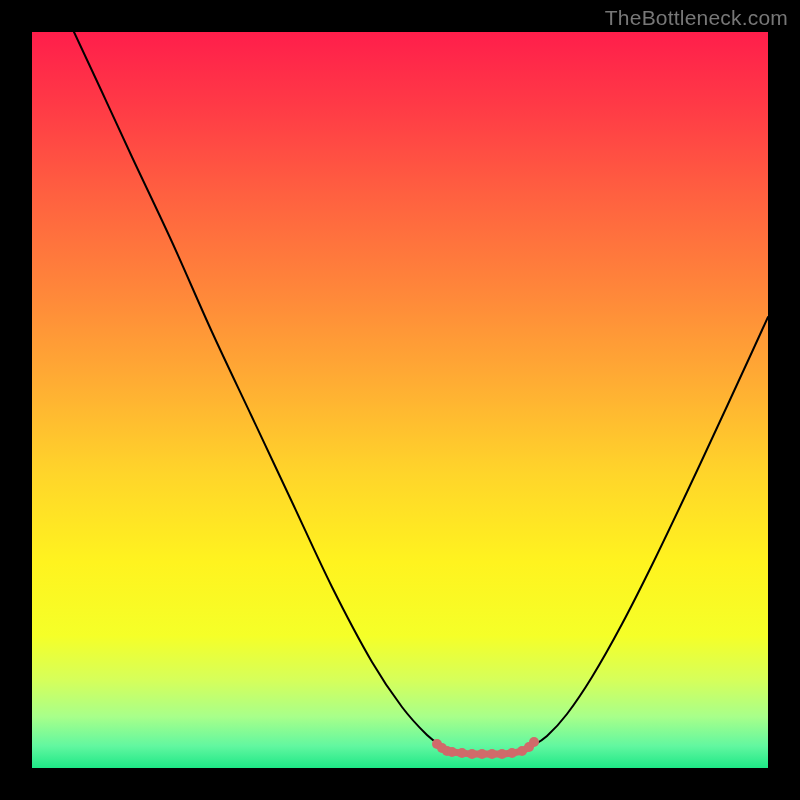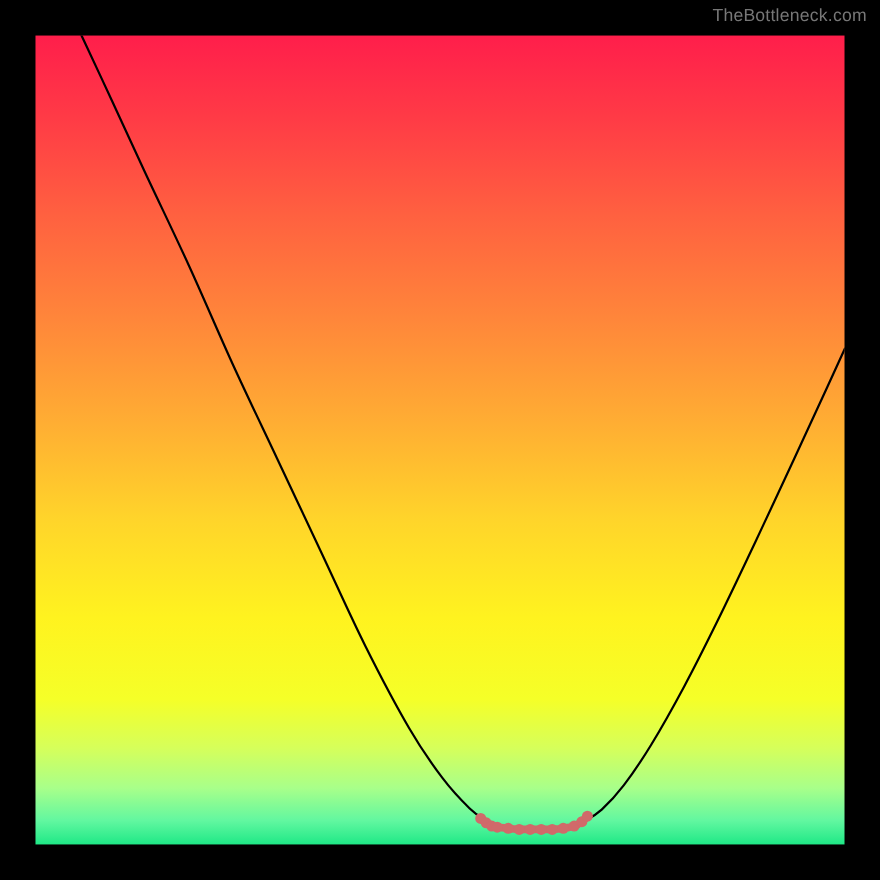--- a/index.html
+++ b/index.html
@@ -37,21 +37,21 @@
     left: 0;
     top: 0;
     width: 100%;
     height: 100%;
   }
   .watermark {
     position: absolute;
     top: 6px;
     right: 12px;
     color: #777;
-    font-size: 16px;
+    font-size: 21px;
     font-weight: 400;
     letter-spacing: 0.2px;
     user-select: none;
   }
 </style>
 </head>
 <body>
 
 <div class="frame">
 

